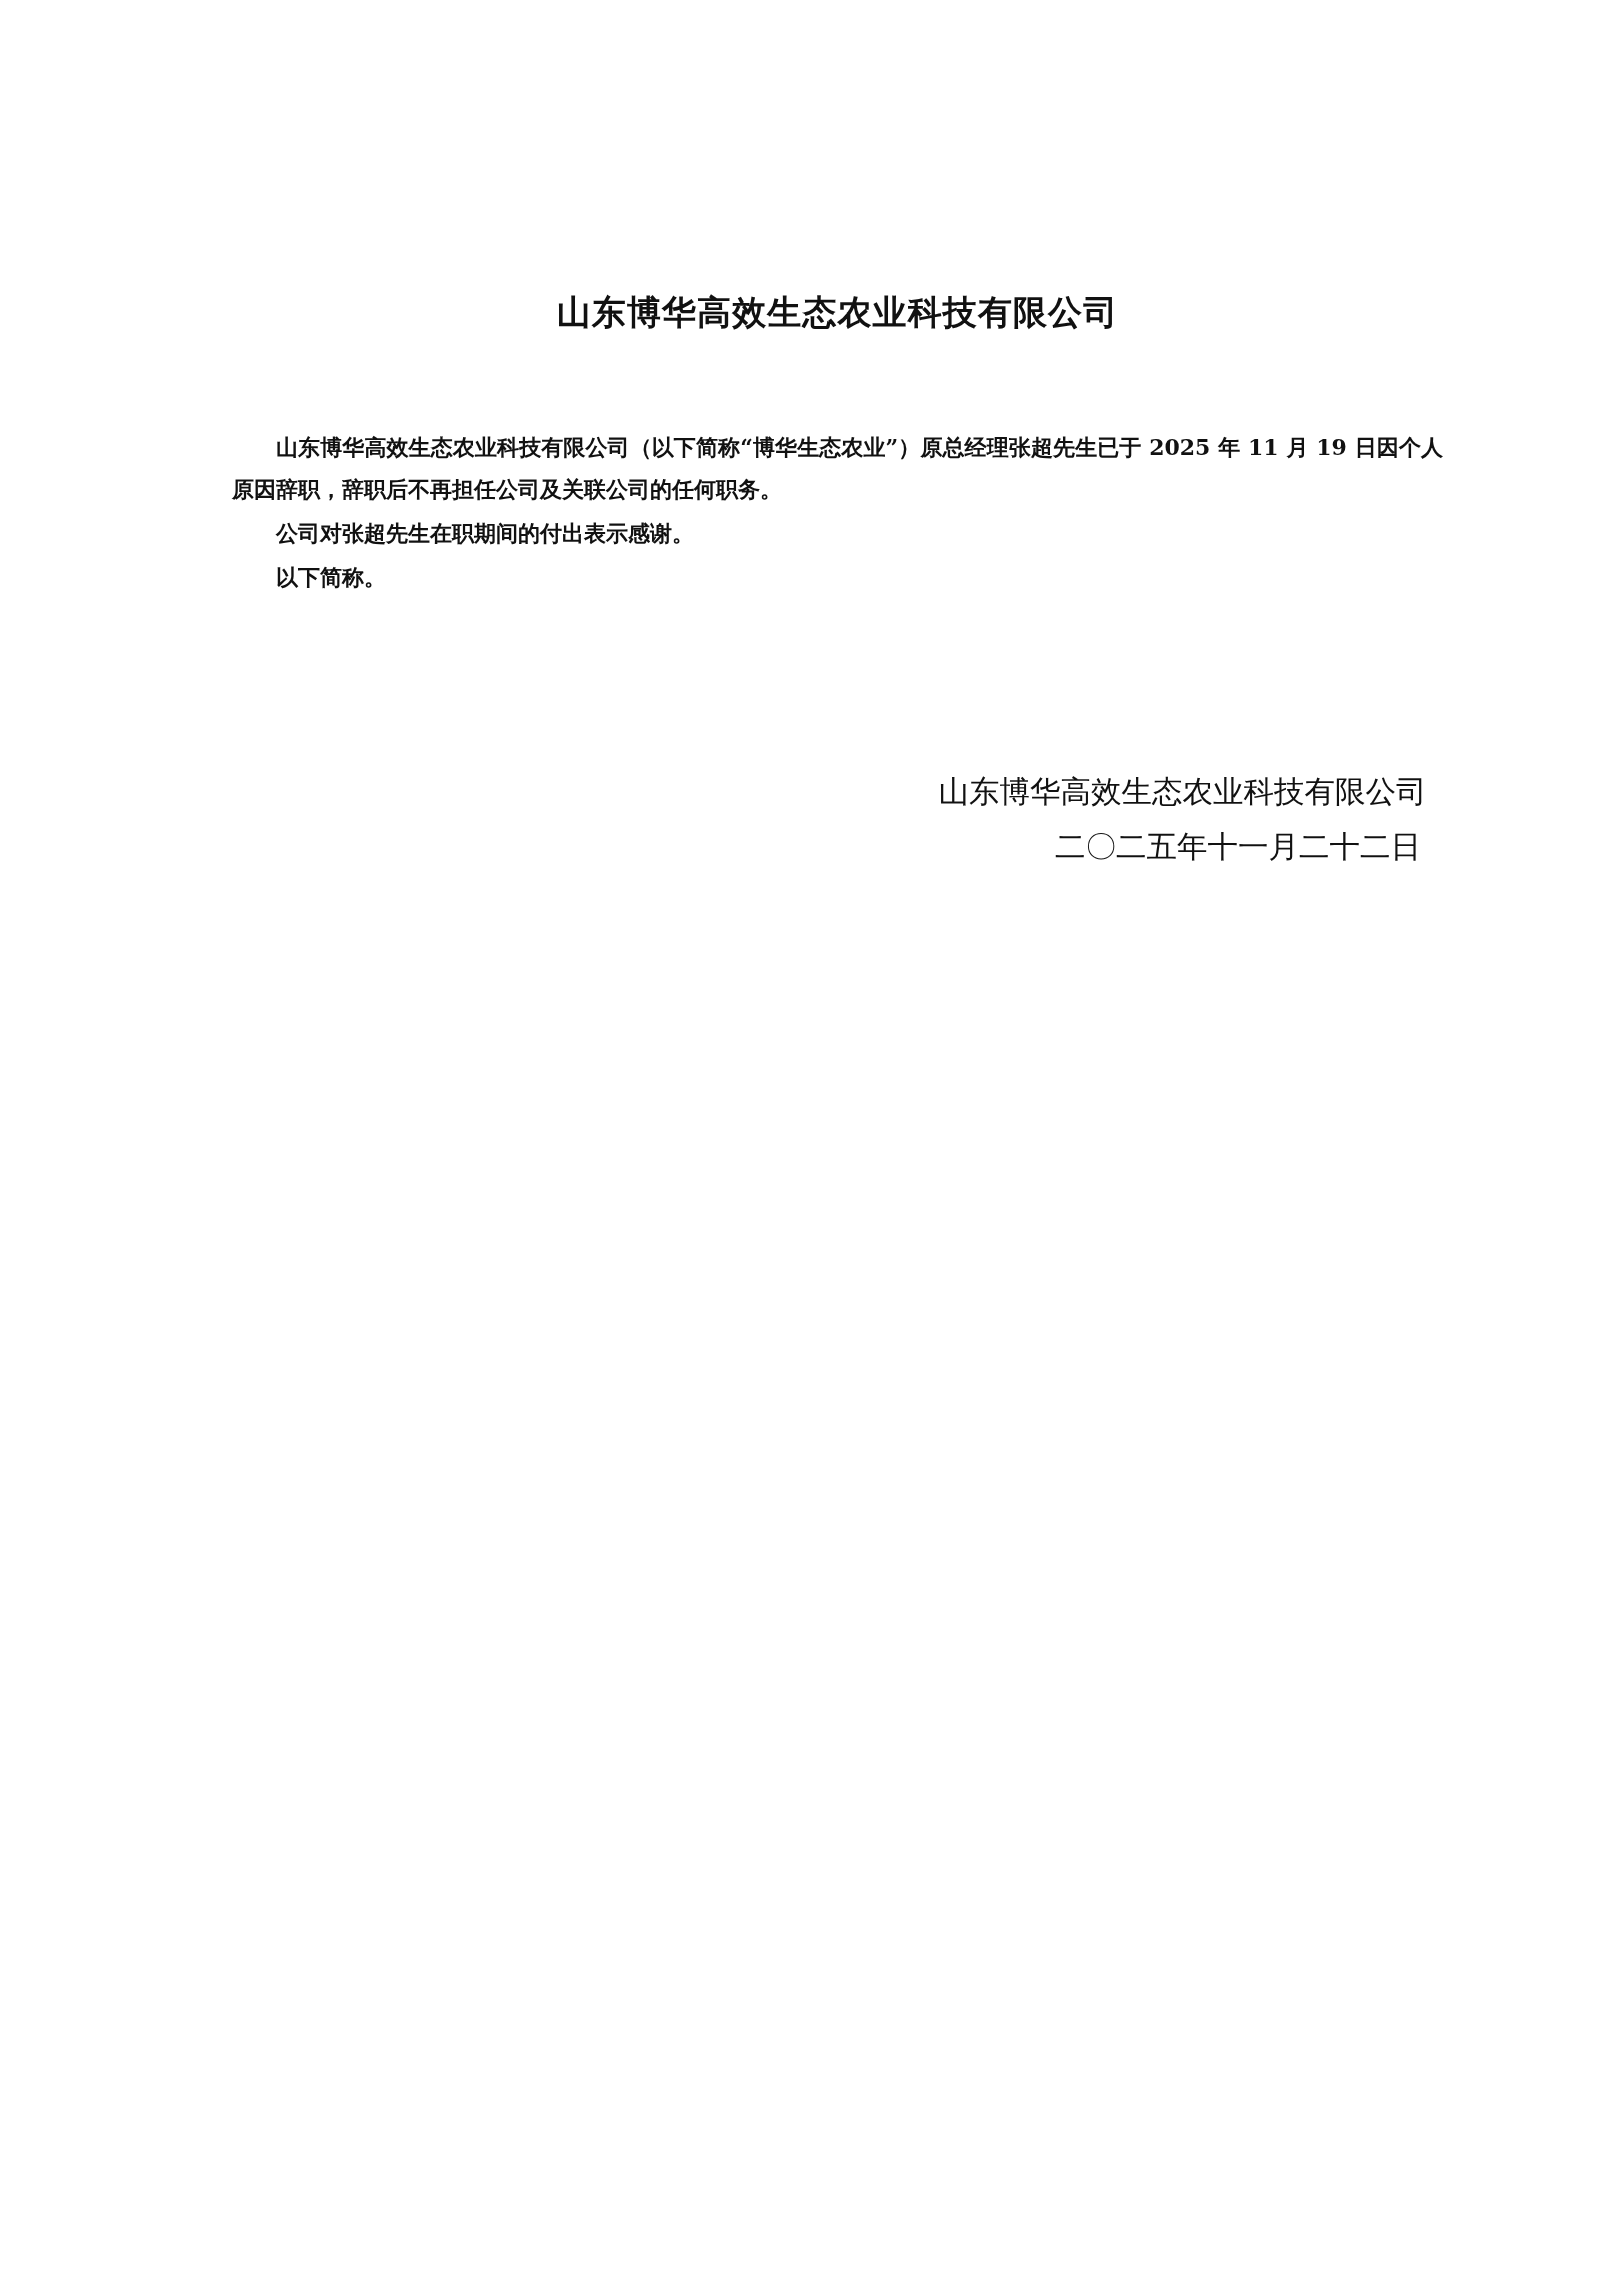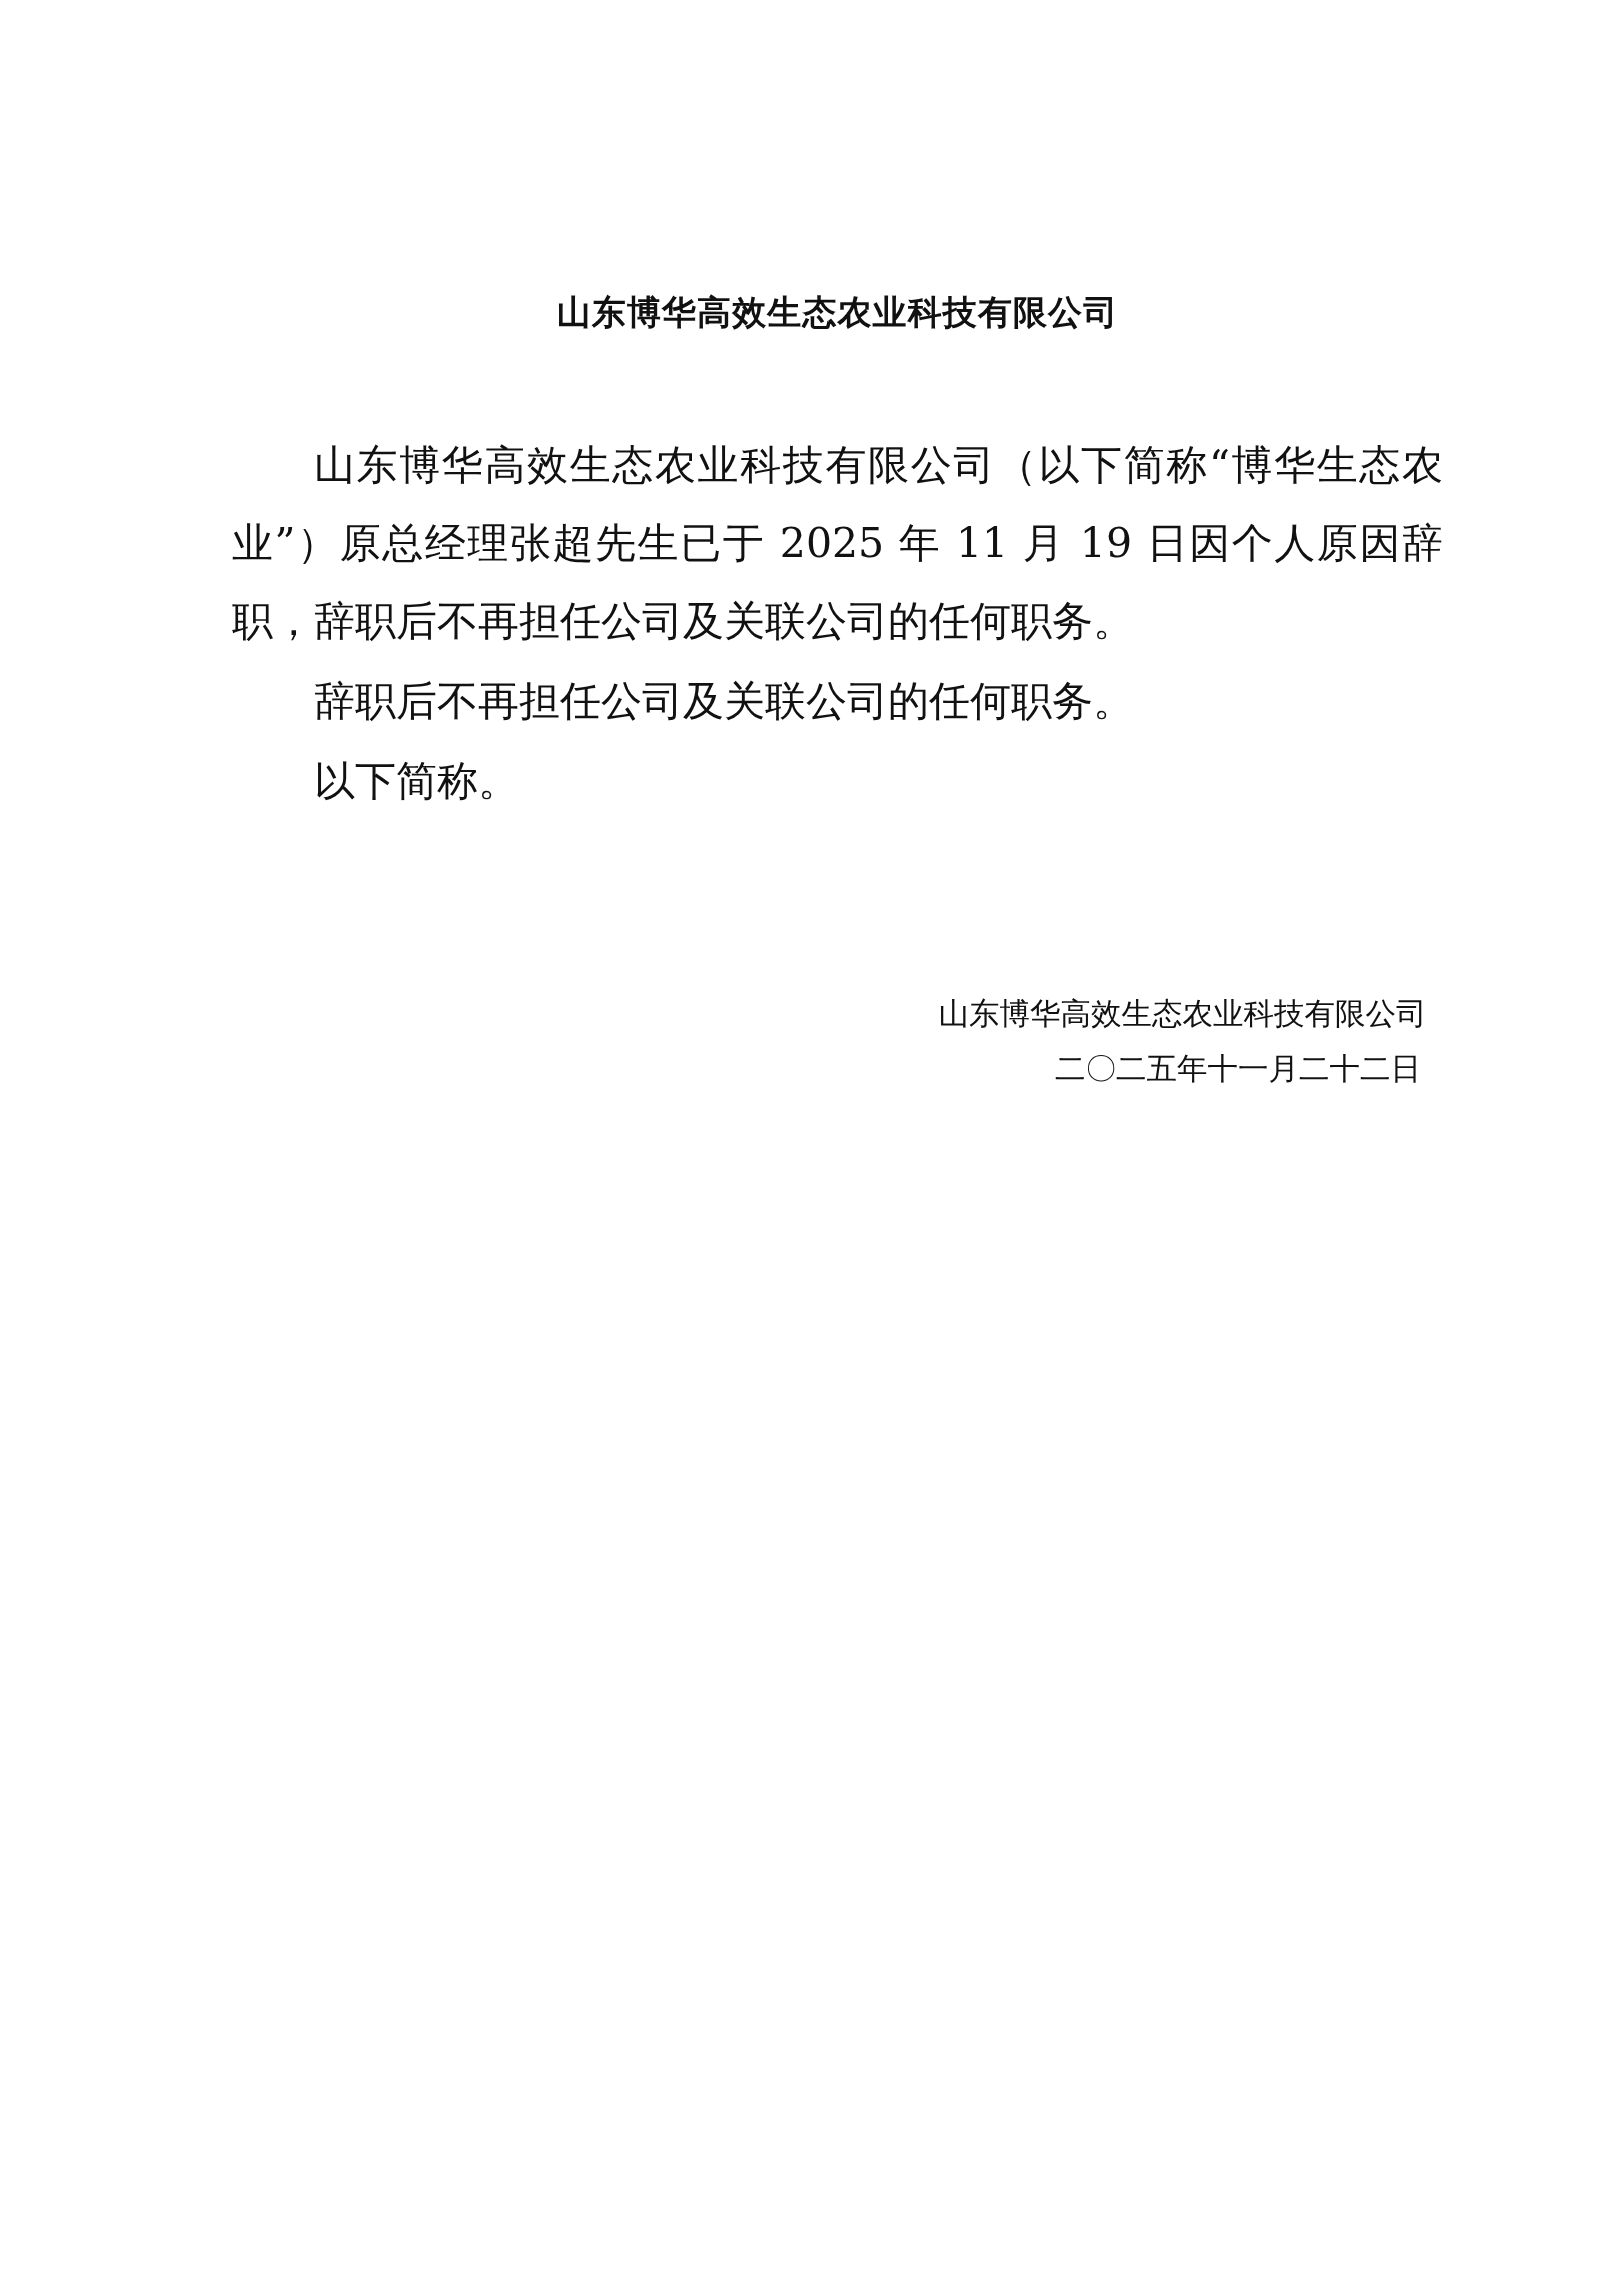--- a/index.html
+++ b/index.html
@@ -35,27 +35,28 @@
     font-size: 34px;
     font-weight: bold;
     letter-spacing: 1.1px;
     line-height: 1.65;
     color: #111111;
   }
   .body-block {
     margin-top: 87px;
   }
   .para {
-    font-size: 41px;
+    font-size: 22px;
     line-height: 1.9;
     text-align: justify;
     text-justify: inter-ideograph;
     text-indent: 2em;
     color: #111111;
     margin: 0 0 2.2px 0;
+    font-weight: bold;
   }
   .sign-block {
     margin-top: 164px;
     text-align: right;
     padding-right: 16.4px;
   }
   .sign-line {
     font-size: 30.5px;
     line-height: 1.9;
     color: #111111;
@@ -70,21 +71,21 @@
 
 <div class="page">
   <div class="content">
 
     <div class="title-block">
       <div class="title-line">山东博华高效生态农业科技有限公司</div>
     </div>
 
     <div class="body-block">
       <p class="para">山东博华高效生态农业科技有限公司（以下简称“博华生态农业”）原总经理张超先生已于 2025 年 11 月 19 日因个人原因辞职，辞职后不再担任公司及关联公司的任何职务。</p>
-      <p class="para">辞职后不再担任公司及关联公司的任何职务。</p>
+      <p class="para">公司对张超先生在职期间的付出表示感谢。</p>
       <p class="para">以下简称。</p>
     </div>
 
     <div class="sign-block">
       <div class="sign-line">山东博华高效生态农业科技有限公司</div>
       <div class="sign-line date">二〇二五年十一月二十二日</div>
     </div>
 
   </div>
 </div>

